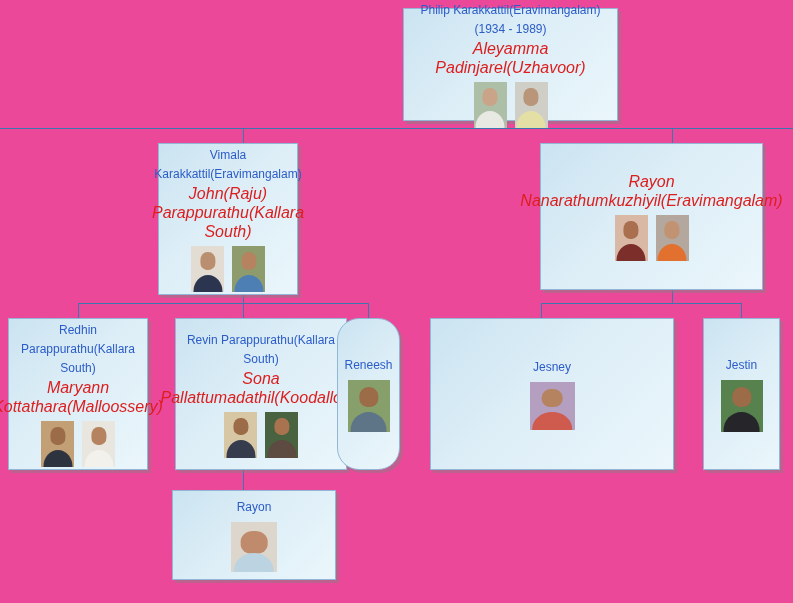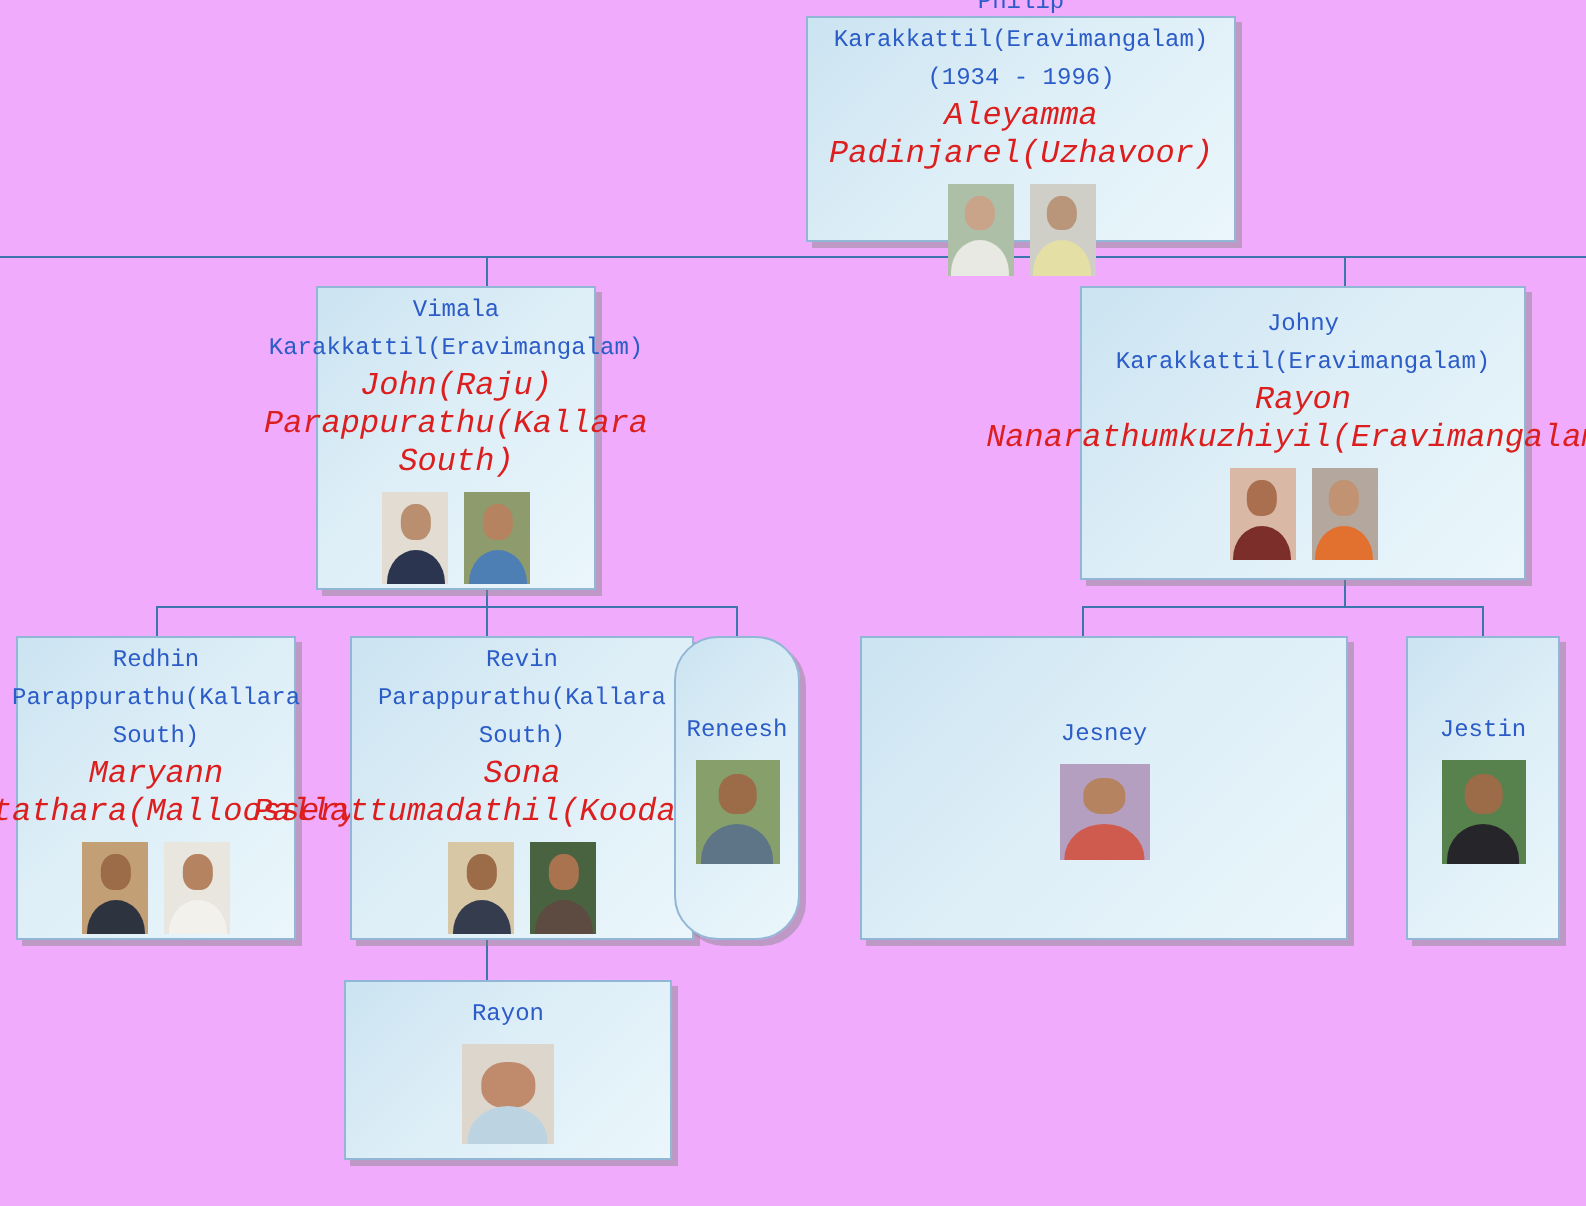--- a/index.html
+++ b/index.html
@@ -1,18 +1,18 @@
 <!DOCTYPE html>
 <html><head>
 <meta charset="utf-8">
 <style>
   html,body { margin:0; padding:0; background:#ffffff; }
   #canvas {
     position:relative; width:793px; height:603px; overflow:hidden;
-    font-family:Liberation Mono, monospace; background:#f0abfc;
+    font-family:Liberation Sans, sans-serif; background:#ec4899;
   }
   .connector { position:absolute; background:#3d76ae; }
   .box {
     position:absolute; box-sizing:border-box;
     border:1px solid #92b6d6;
     background:linear-gradient(135deg,#cbe4f1 0%,#ddeef7 45%,#eaf6fb 100%);
     box-shadow:3px 3px 0 rgba(130,130,130,0.45);
     display:flex; flex-direction:column; align-items:center; justify-content:center;
     text-align:center; padding:3px 5px;
   }
@@ -57,39 +57,38 @@
 
   <div class="connector" style="left:672px;top:290px;width:1px;height:14px;"></div>
   <div class="connector" style="left:541px;top:303px;width:201px;height:1px;"></div>
   <div class="connector" style="left:541px;top:303px;width:1px;height:15px;"></div>
   <div class="connector" style="left:741px;top:303px;width:1px;height:15px;"></div>
 
   <div class="connector" style="left:243px;top:470px;width:1px;height:20px;"></div>
 
   <div class="box" style="left:403px;top:8px;width:215px;height:113px;">
     <div class="name">Philip Karakkattil(Eravimangalam)</div>
-    <div class="years">(1934 - 1996)</div>
+    <div class="years">(1934 - 1989)</div>
     <div class="spouse">Aleyamma Padinjarel(Uzhavoor)</div>
     <div class="photos">
       <div class="photo" style="--bg: #aebfa8; --skin: #c9a489; --shirt: #e9e9e4;"></div>
       <div class="photo" style="--bg: #cfcfc8; --skin: #b99579; --shirt: #e4dfa5;"></div>
     </div>
   </div>
 
   <div class="box" style="left:158px;top:143px;width:140px;height:152px;">
     <div class="name">Vimala Karakkattil(Eravimangalam)</div>
     <div class="spouse">John(Raju) Parappurathu(Kallara South)</div>
     <div class="photos">
       <div class="photo" style="--bg: #e3dcd2; --skin: #b98f6f; --shirt: #2b3550;"></div>
       <div class="photo" style="--bg: #8e9c6d; --skin: #b5835f; --shirt: #4d7fb5;"></div>
     </div>
   </div>
 
   <div class="box" style="left:540px;top:143px;width:223px;height:147px;">
-    <div class="name">Johny Karakkattil(Eravimangalam)</div>
     <div class="spouse">Rayon Nanarathumkuzhiyil(Eravimangalam)</div>
     <div class="photos">
       <div class="photo" style="--bg: #d9b9a6; --skin: #a96f4f; --shirt: #7c2f2a;"></div>
       <div class="photo" style="--bg: #b3a79e; --skin: #c29372; --shirt: #e2702f;"></div>
     </div>
   </div>
 
   <div class="box" style="left:8px;top:318px;width:140px;height:152px;">
     <div class="name">Redhin Parappurathu(Kallara South)</div>
     <div class="spouse">Maryann Kottathara(Malloossery)</div>

